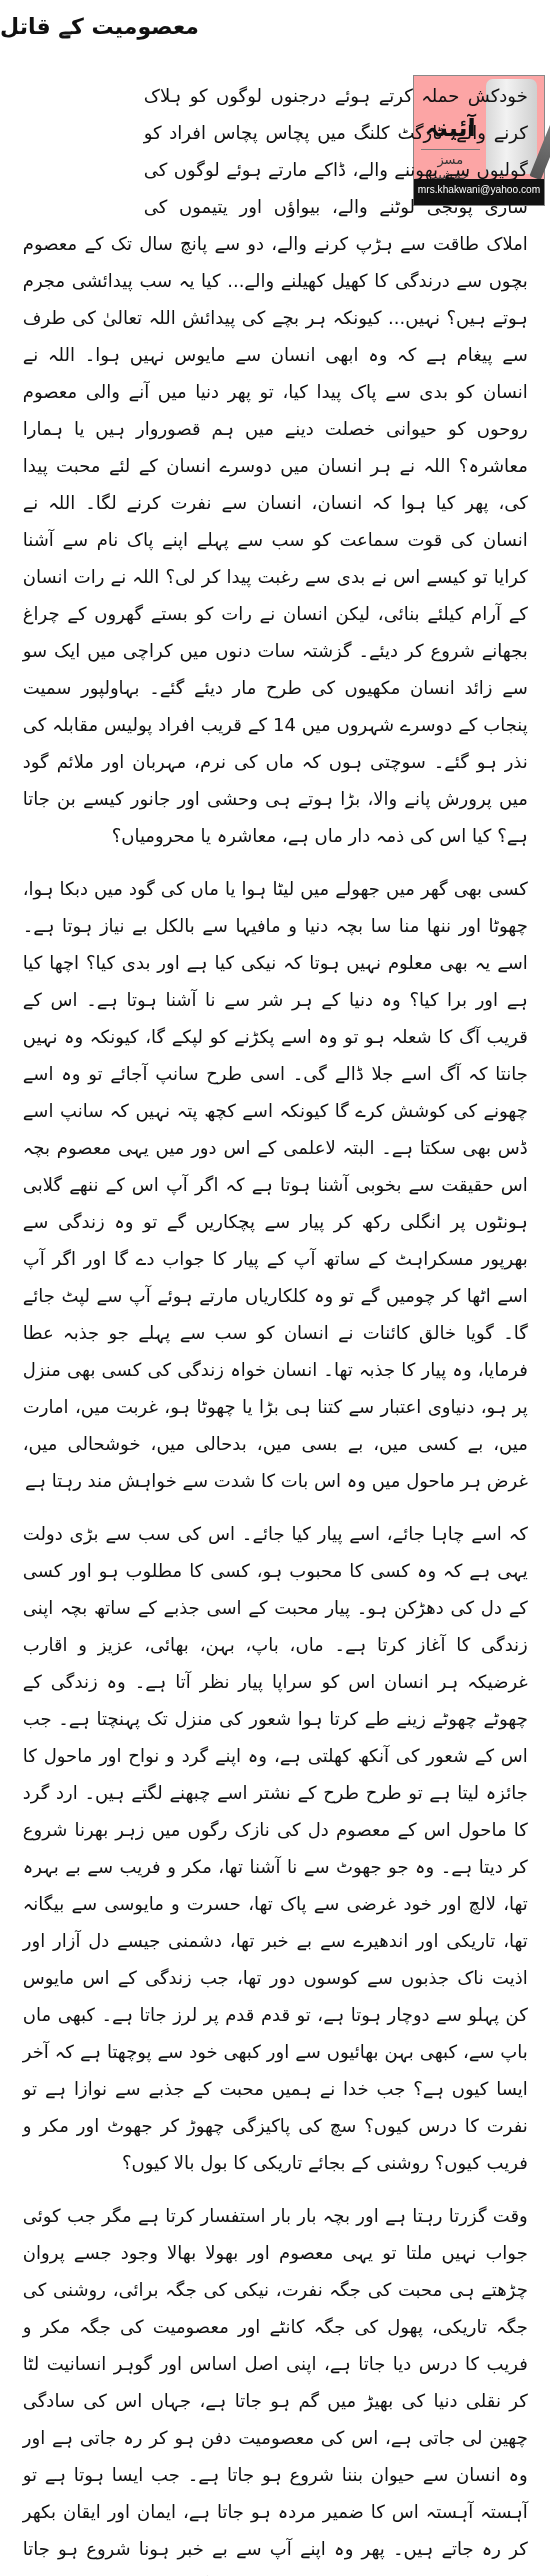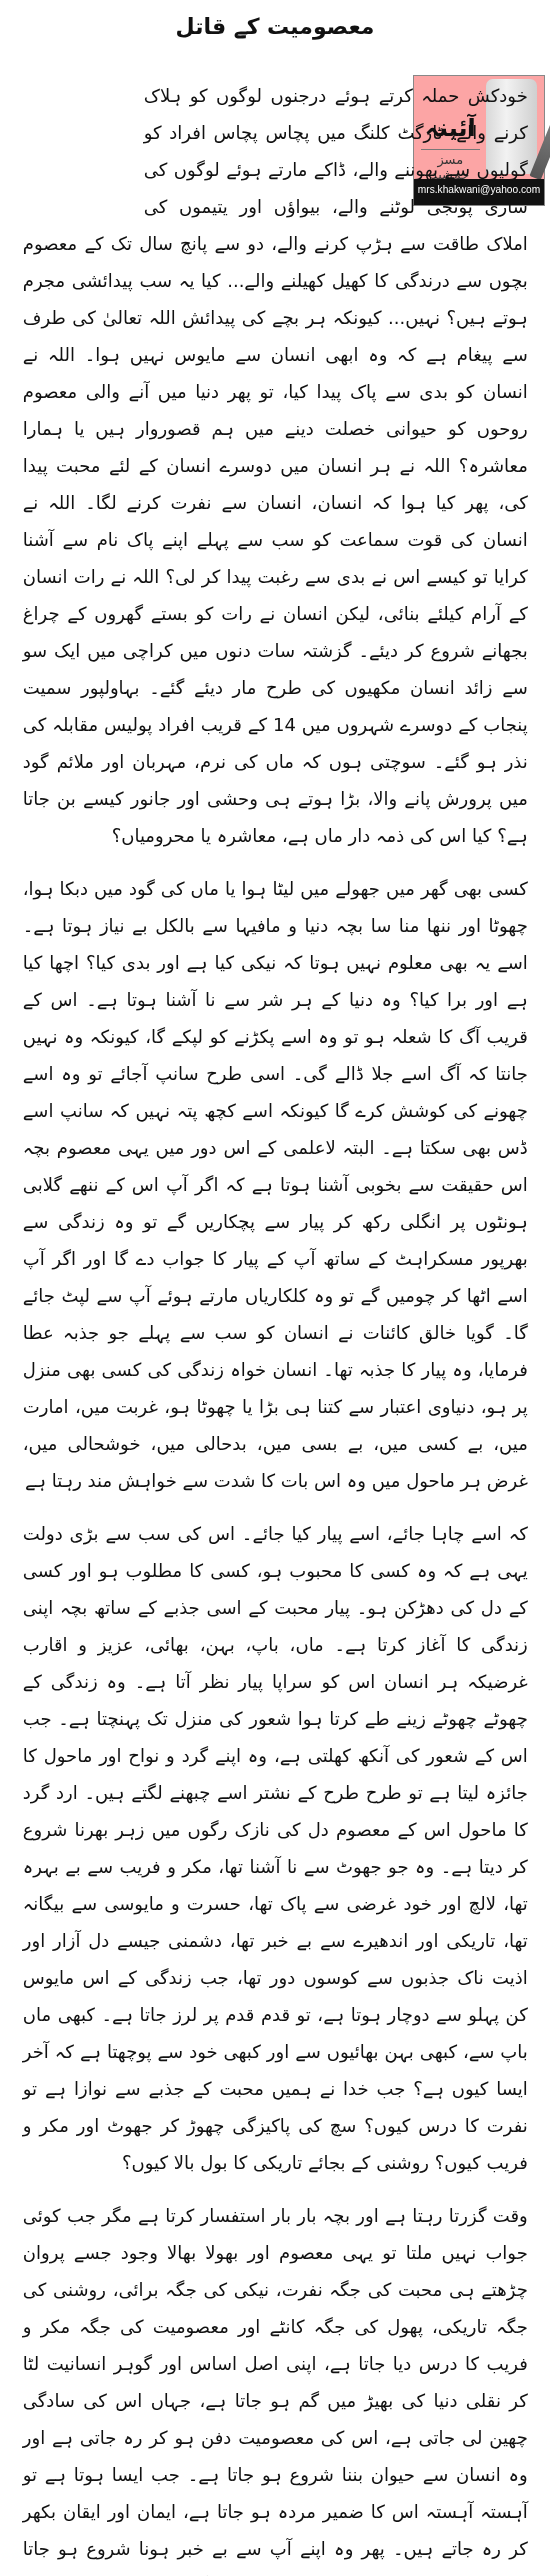--- a/index.html
+++ b/index.html
@@ -1,18 +1,18 @@
 <!DOCTYPE html>
 <html style="font-size:13.5px"><head>
 <meta charset="utf-8">
 <style>
   html, body { margin:0; padding:0; background:#ffffff; }
   body { width:550px; height:2576px; overflow:hidden; position:relative; font-family:"DejaVu Sans", sans-serif; color:#111; }
   .page { position:absolute; left:0; top:0; width:550px; height:2576px; }
-  .title { position:absolute; top:3.4px; left:0; width:550px; text-align:center; font-size:22px; font-weight:bold; direction:rtl; line-height:47px; }
+  .title { position:absolute; top:3.4px; left:0; width:550px; text-align:left; font-size:22px; font-weight:bold; direction:rtl; line-height:47px; }
   .logo-box { position:absolute; left:413px; top:75px; width:132px; height:131px; border:0.8px solid #888; background:#fca5a5; box-sizing:border-box; }
   .logo-scroll { position:absolute; right:6.8px; top:3.4px; width:51px; height:95px; background:linear-gradient(90deg,#d8d8d8,#f2f2f2 40%,#cfcfcf); border-radius:6.8px 6.8px 3.4px 3.4px; }
   .logo-quill { position:absolute; right:3.4px; top:1.7px; width:12px; height:100px; background:linear-gradient(180deg,#9a9a9a,#555); transform:rotate(22deg); transform-origin:bottom center; border-radius:50% 50% 1.7px 1.7px; }
   .logo-name { position:absolute; left:6.8px; top:36px; width:59px; font-size:24px; font-weight:bold; direction:rtl; text-align:center; line-height:32px; }
   .logo-divider { position:absolute; left:6.8px; top:73px; width:59px; height:0.8px; background:#777; }
   .logo-author { position:absolute; left:6.8px; top:76px; width:59px; font-size:13px; direction:rtl; text-align:center; color:#333; }
   .logo-email { position:absolute; left:0; bottom:0; width:100%; height:26px; background:#111; color:#fff; font-family:"Liberation Sans", sans-serif; font-size:10.2px; line-height:22px; text-align:center; }
   .body-text { position:absolute; top:61px; left:6.8px; width:537px; direction:rtl; text-align:justify; font-size:18px; line-height:37px; font-family:"DejaVu Sans", sans-serif; }
   .body-text p { margin:16px; }
   .float-spacer { float:left; width:137px; height:140px; }

